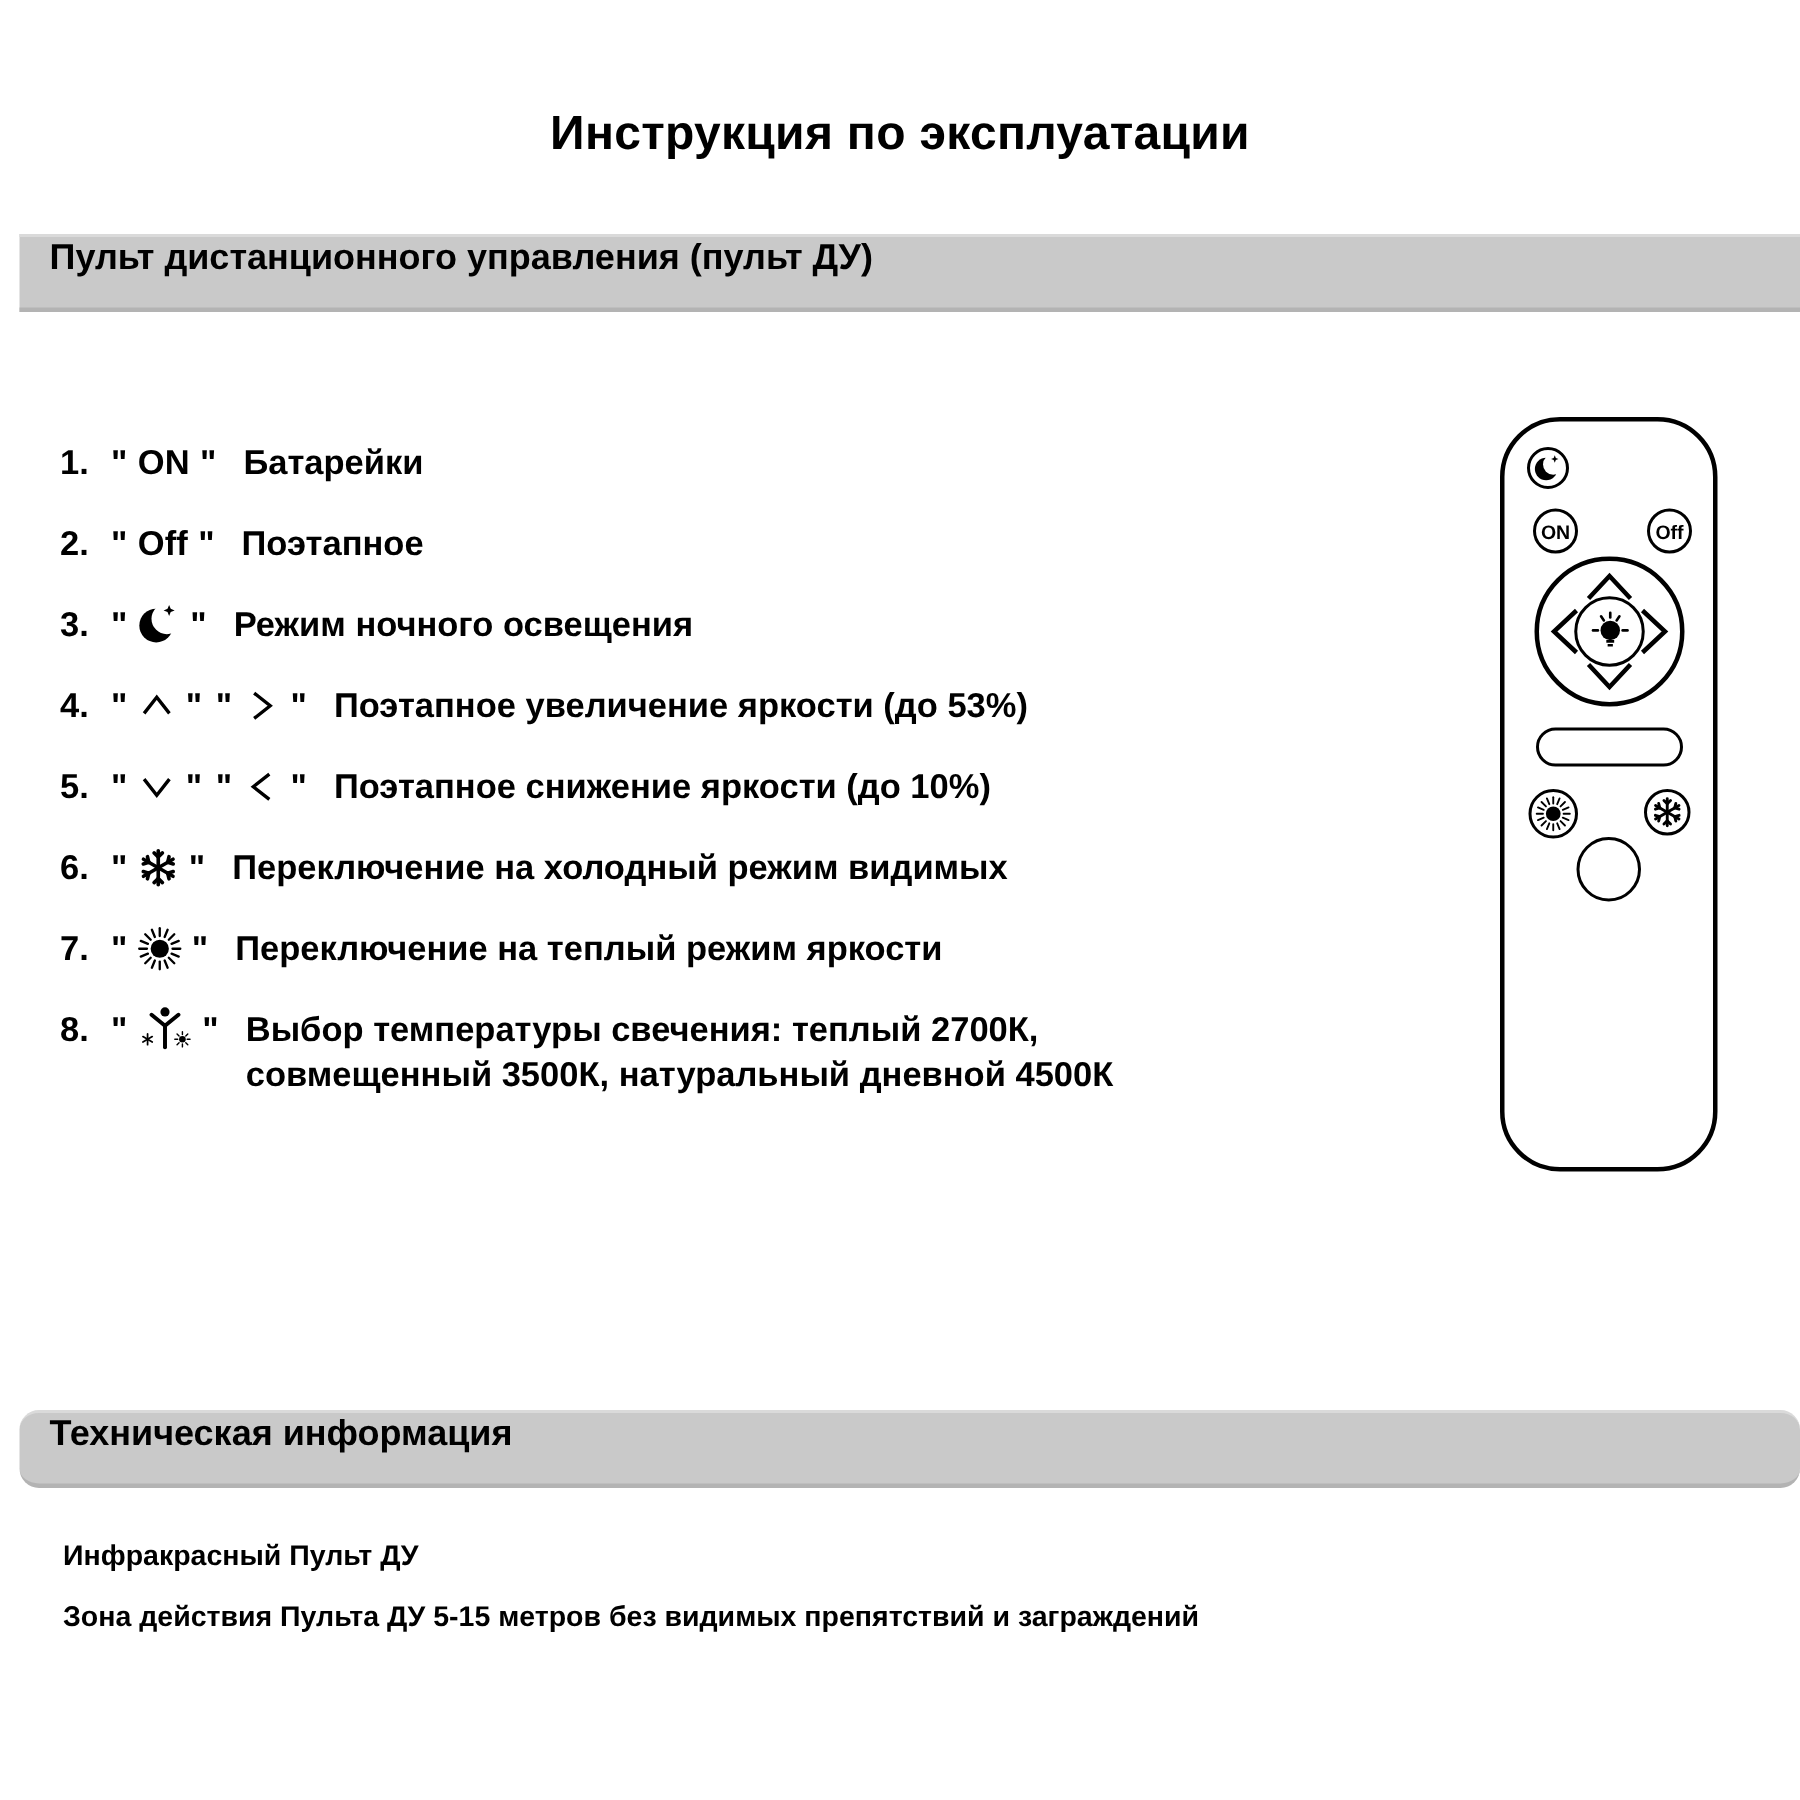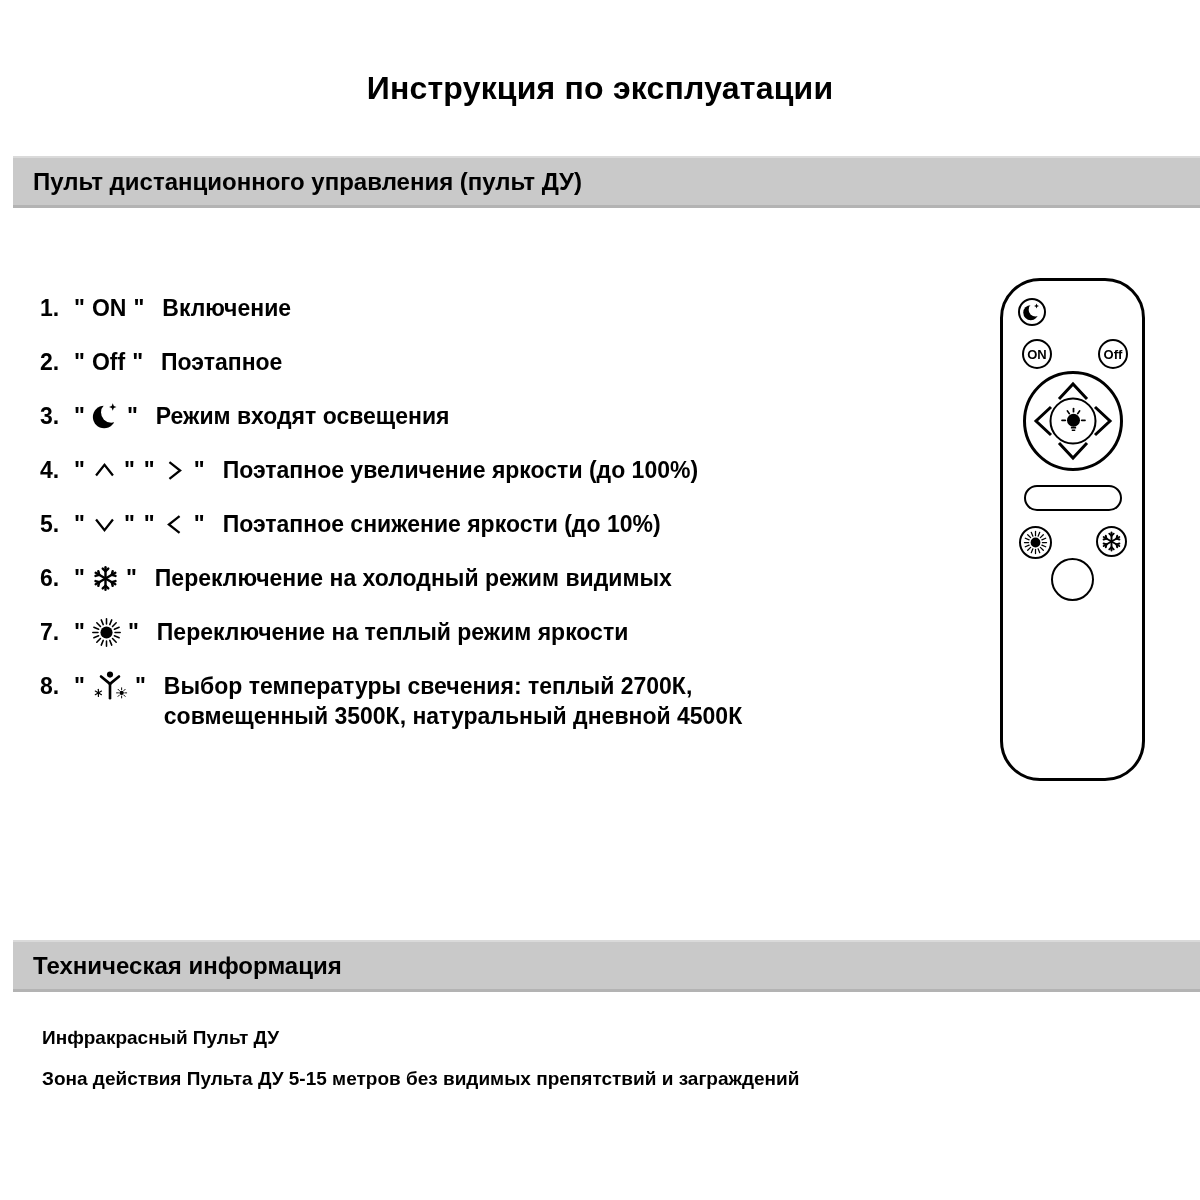--- a/index.html
+++ b/index.html
@@ -9,25 +9,25 @@
     overflow:hidden;
   }
   .title {
     position:absolute; top:70px; left:0; width:1200px; margin:0;
     text-align:center; font-size:32px; letter-spacing:.2px;
   }
   .section-bar {
     position:absolute; left:13px; right:0; height:47px;
     background:var(--bar-bg,#c9c9c9);
     border-top:2px solid #dadada; border-bottom:3px solid #b3b3b3;
-    display:flex; align-items:center; padding-left:20px;
+    display:flex; padding-left:20px;
     font-size:24px; box-sizing:content-box;
   }
   .bar-remote { top:156px; }
-  .bar-tech   { top:940px; }
+  .bar-tech   { top:940px;border-radius:13px; }
 
   
   #instructions { position:absolute; left:40px; top:293px; width:930px; }
   .irow { display:flex; align-items:flex-start; margin-bottom:24px; font-size:23px; }
   .num  { width:34px; flex:none; line-height:30px; }
   .keys { display:inline-flex; align-items:center; height:30px; flex:none; }
   .key  { display:inline-flex; align-items:center; height:30px; margin-right:9px; }
   .q        { line-height:30px; }
   .key-text { margin:0 7px; line-height:30px; }
   .key svg  { margin:0 6px; display:block; }
@@ -69,21 +69,21 @@
   <div id="instructions">
       <div class="irow">
         <span class="num">1.</span>
         <span class="keys">
           <span class="key">
             <span class="q">"</span>
             <span class="key-text">ON</span>
             <span class="q">"</span>
           </span>
         </span>
-        <span class="desc">Включение</span>
+        <span class="desc">Батарейки</span>
       </div>
       <div class="irow">
         <span class="num">2.</span>
         <span class="keys">
           <span class="key">
             <span class="q">"</span>
             <span class="key-text">Off</span>
             <span class="q">"</span>
           </span>
         </span>
@@ -95,41 +95,41 @@
           <span class="key">
             <span class="q">"</span>
             <svg viewBox="0 0 24 24" width="30" height="30">
               <circle cx="10.5" cy="12.8" r="9" fill="#000"></circle>
               <circle cx="16.2" cy="9.2" r="8.2" fill="#fff"></circle>
               <path d="M17.4 1.8 l0.85 2.1 2.1 0.85 -2.1 0.85 -0.85 2.1 -0.85 -2.1 -2.1 -0.85 2.1 -0.85 Z" fill="#000"></path>
             </svg>
             <span class="q">"</span>
           </span>
         </span>
-        <span class="desc">Режим входят освещения</span>
+        <span class="desc">Режим ночного освещения</span>
       </div>
       <div class="irow">
         <span class="num">4.</span>
         <span class="keys">
           <span class="key">
             <span class="q">"</span>
             <svg viewBox="0 0 24 24" width="27" height="27">
               <polyline points="4.5,16.5 12,7 19.5,16.5" fill="none" stroke="#000" stroke-width="2"></polyline>
             </svg>
             <span class="q">"</span>
           </span>
           <span class="key">
             <span class="q">"</span>
             <svg viewBox="0 0 24 24" width="27" height="27">
               <polyline points="7.5,4.5 17,12 7.5,19.5" fill="none" stroke="#000" stroke-width="2"></polyline>
             </svg>
             <span class="q">"</span>
           </span>
         </span>
-        <span class="desc">Поэтапное увеличение яркости (до 100%)</span>
+        <span class="desc">Поэтапное увеличение яркости (до 53%)</span>
       </div>
       <div class="irow">
         <span class="num">5.</span>
         <span class="keys">
           <span class="key">
             <span class="q">"</span>
             <svg viewBox="0 0 24 24" width="27" height="27">
               <polyline points="4.5,7.5 12,17 19.5,7.5" fill="none" stroke="#000" stroke-width="2"></polyline>
             </svg>
             <span class="q">"</span>

